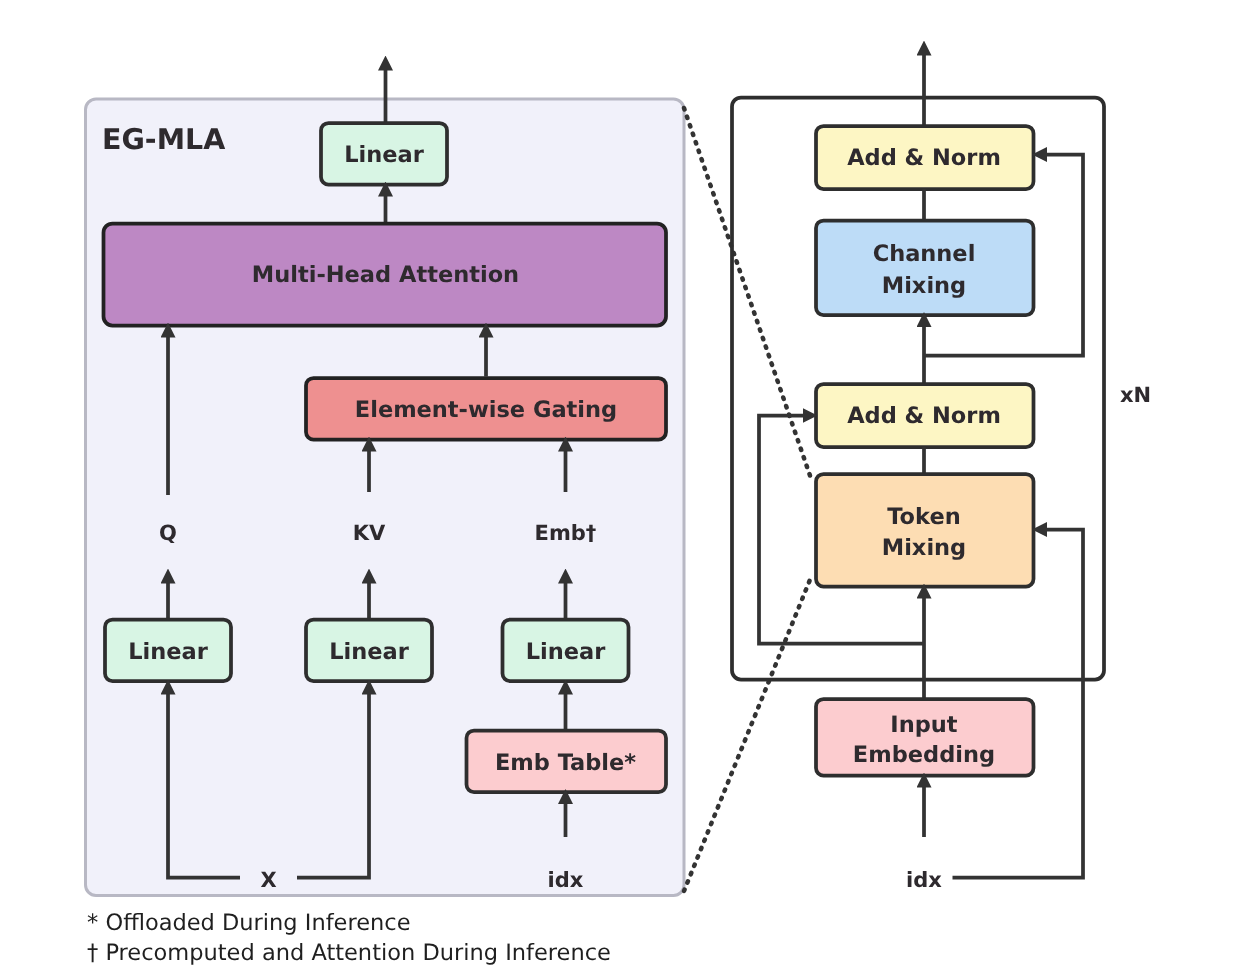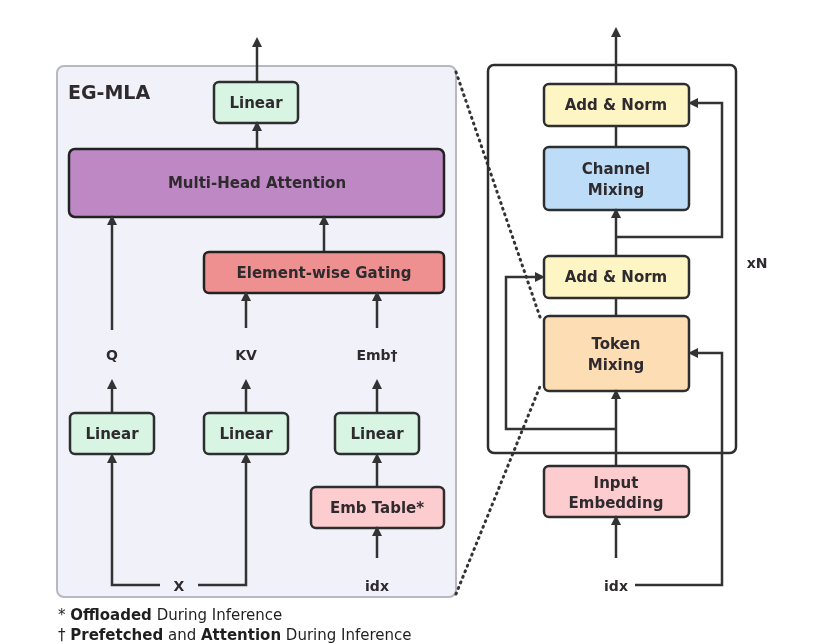--- a/index.html
+++ b/index.html
@@ -4,21 +4,21 @@
 <style>
   html, body { margin: 0; padding: 0; background: #ffffff; }
   body { width: 829px; height: 644px; position: relative; overflow: hidden;
          font-family: "DejaVu Sans", sans-serif; color: #2b2b2b; }
   #canvas { position: absolute; left: 0; top: 0; }
   .lbl { font-family: "DejaVu Sans", sans-serif; font-weight: bold; fill: #2e2a2e; }
   .box-text { font-size: 15px; }
   .small-text { font-size: 14px; }
   .footnote { position: absolute; left: 58px; font-size: 15px; color: #1f1f1f;
               font-family: "DejaVu Sans", sans-serif; white-space: nowrap; }
-  .footnote b { font-weight: bold; }
+  .footnote b { font-weight: normal; }
 </style>
 </head>
 <body>
 
 <svg id="canvas" width="829" height="644" viewBox="0 0 829 644">
   <defs>
     <marker id="ah" markerWidth="10" markerHeight="10" refX="5" refY="5" orient="auto" markerUnits="userSpaceOnUse">
       <path d="M0,0 L10,5 L0,10 Z" fill="#333"></path>
     </marker>
   </defs>
@@ -118,14 +118,14 @@
   <line x1="616" y1="558" x2="616" y2="520" stroke="#333" stroke-width="2.5" marker-end="url(#ah)"></line>
   <text class="lbl small-text" x="616" y="591" text-anchor="middle" font-size="16">idx</text>
 </svg>
 
 <div class="footnote" style="top:606px;">
   <span>*</span>
   <b>Offloaded</b><span> During Inference</span>
 </div>
 <div class="footnote" style="top:626px;">
   <span>†</span>
-  <b>Prefetched</b><span> and </span><b>Attention</b><span> During Inference</span>
+  <b>Precomputed</b><span> and </span><b>Attention</b><span> During Inference</span>
 </div>
 
 </body></html>

